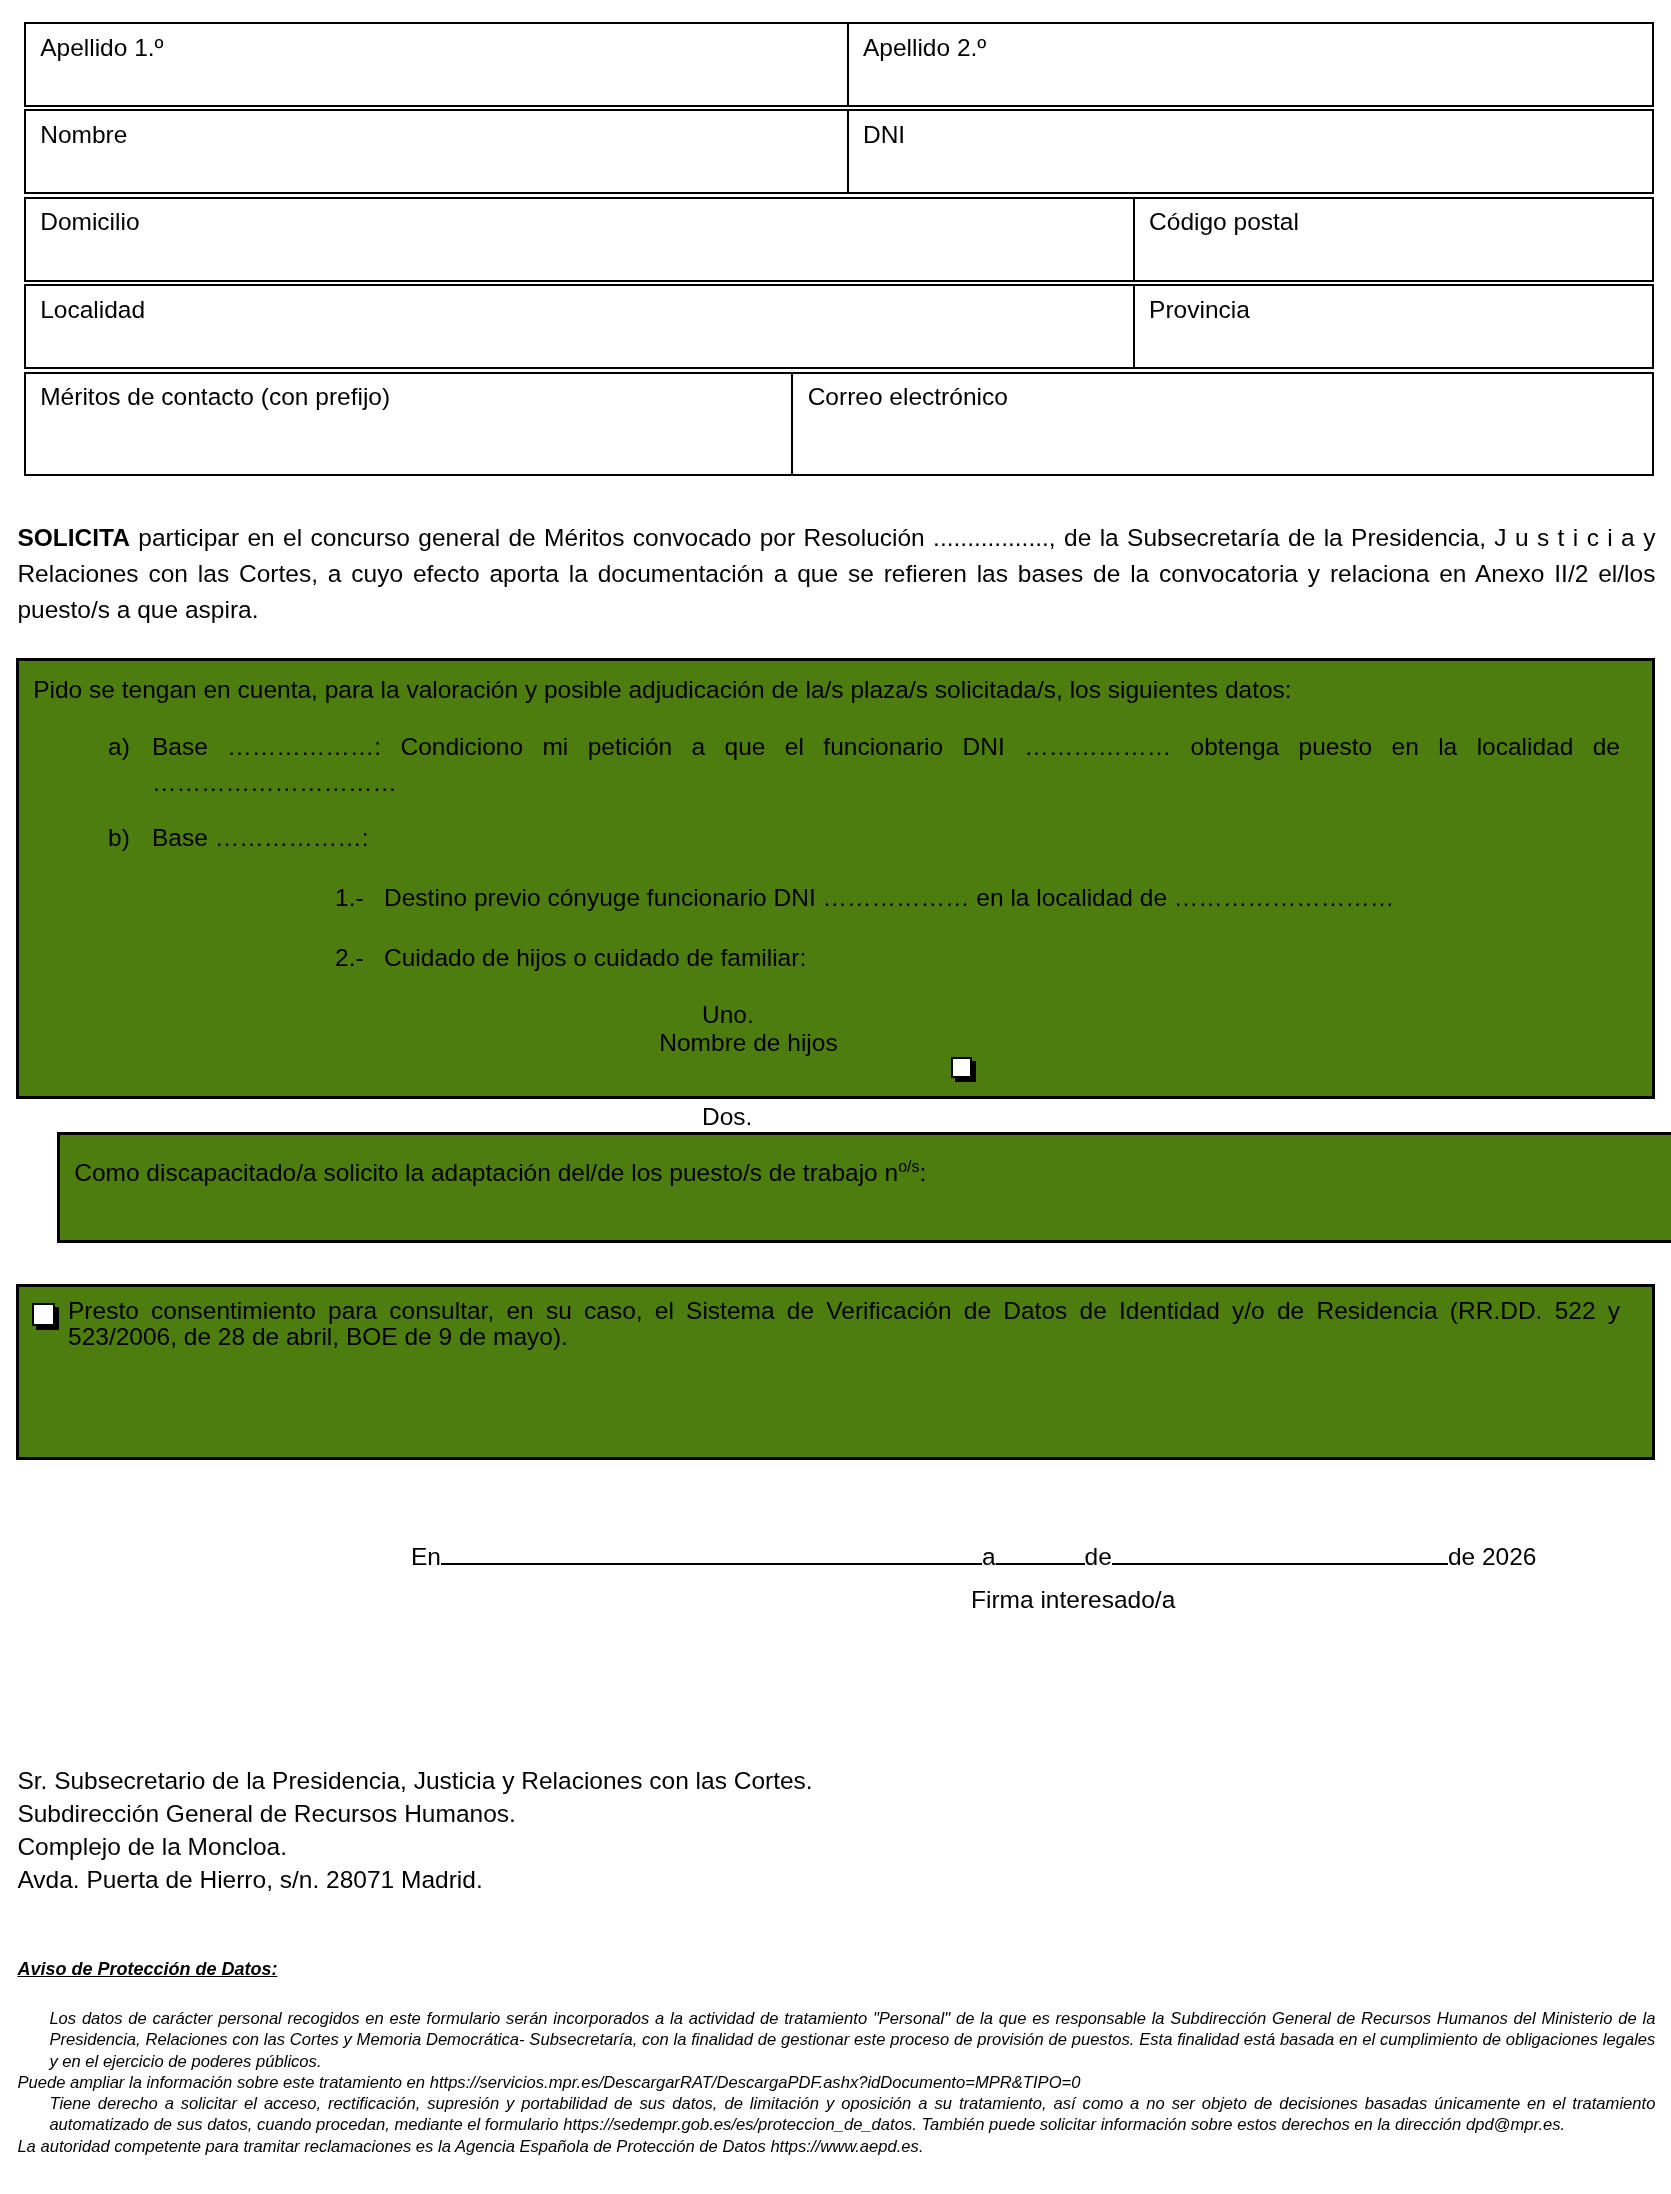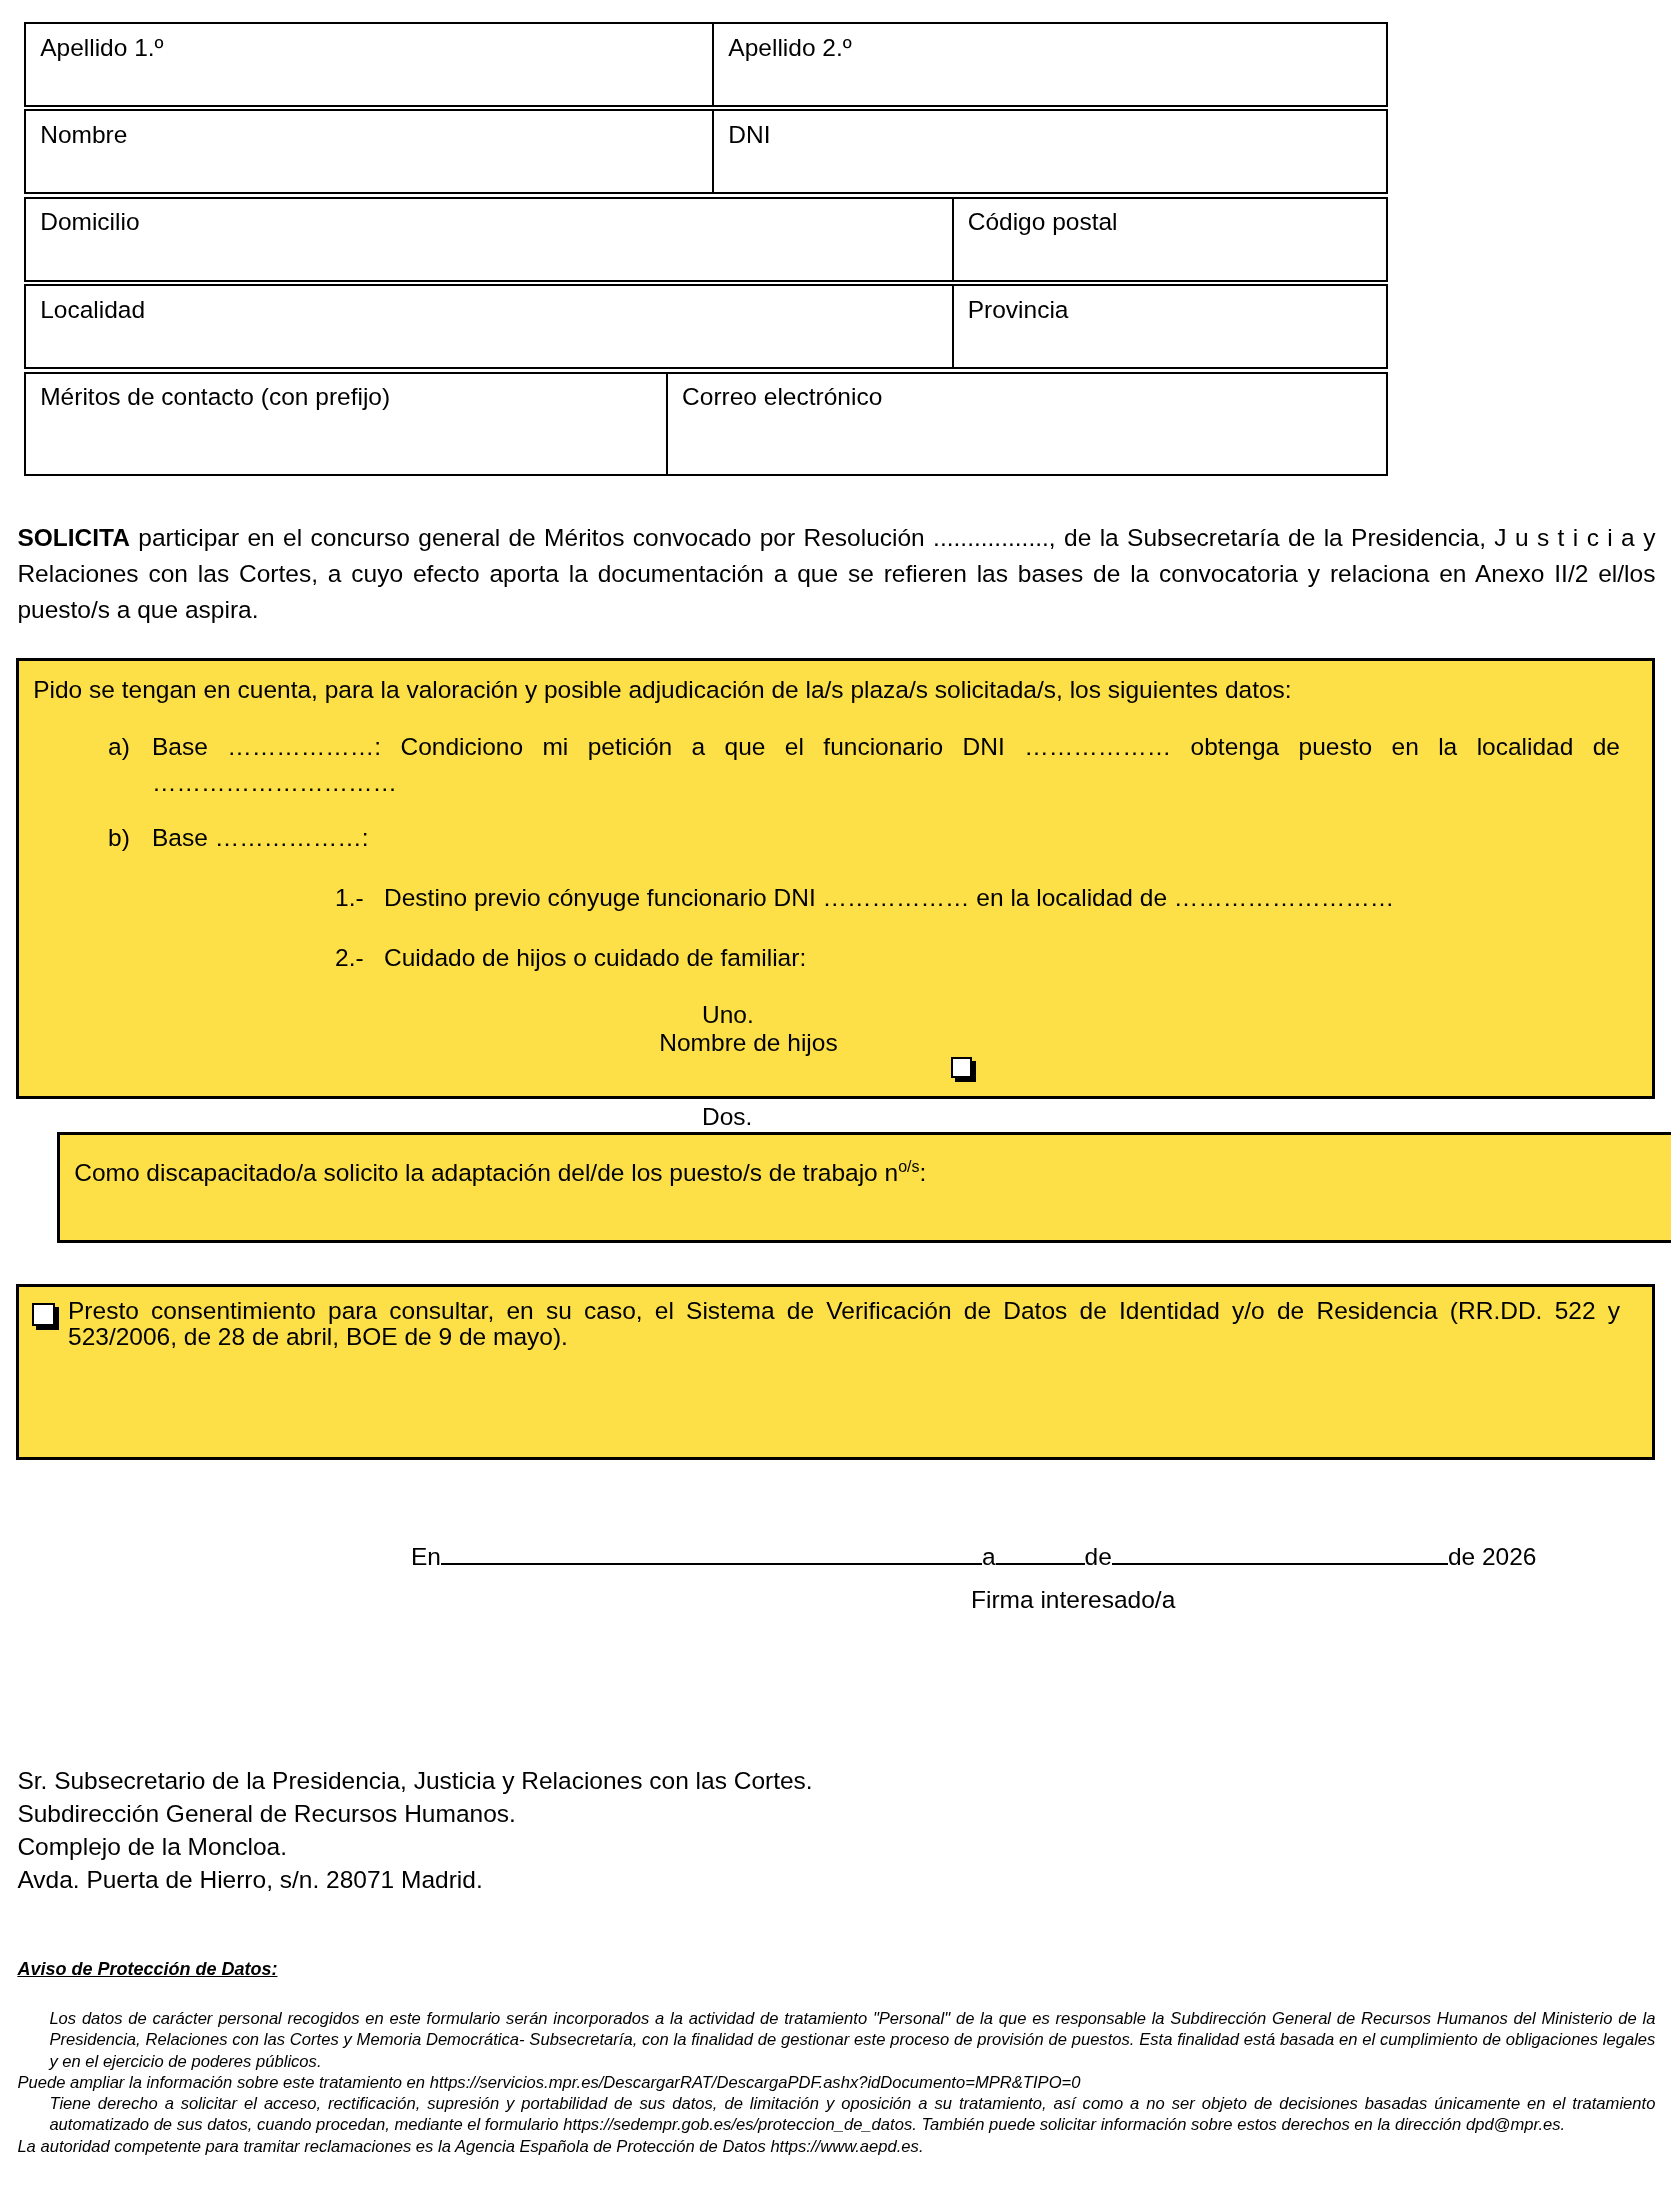--- a/index.html
+++ b/index.html
@@ -5,40 +5,40 @@
   * { margin: 0; padding: 0; box-sizing: border-box; }
   html, body { background: #fff; }
   body {
     width: 1672px; height: 2194px;
     position: relative;
     font-family: "Liberation Sans", sans-serif;
     color: #000;
     font-size: 24.5px;
   }
   
-  .ftable { position: absolute; left: 24px; top: 22px; width: 1364px; border-radius: 15px; }
+  .ftable { position: absolute; left: 24px; top: 22px; width: 1630px; border-radius: 15px; }
   .frow { display: flex; border: 2.4px solid #000; margin-top: 2.4px; height: 85px; background: #fff; }
   .frow:first-child { margin-top: 0; }
   .frow.tall { height: 104px; }
   .fcell { height: 100%; padding: 9.5px 0 0 14.2px; }
   .fcell.first { border-right: 2.4px solid #000; }
   .r12 .fcell.first { width: 50.6%; }
   .r34 .fcell.first { width: 68.2%; }
   .r5  .fcell.first { width: 47.2%; }
   .fcell.second { flex: 1; }
 
   
   .solicita {
     position: absolute; left: 17.4px; top: 520px; width: 1638px;
     text-align: justify; line-height: 36px;
   }
   .solicita b { font-weight: bold; }
 
   
-  .bigbox { position: absolute; left: 16px; width: 1639px; border: 3.2px solid #000; background: #fde047; }
+  .bigbox { position: absolute; left: 16px; width: 1639px; border: 3.2px solid #000; background: #4d7c0f; }
   .box-pido { top: 658px; height: 441px; }
   .box-adapt { top: 1132px; height: 111px; margin-left: 41px; }
   .box-consent { top: 1284px; height: 176px; }
 
   .box-pido .intro { margin: 11px 16px 0 14.2px; text-align: justify; line-height: 36px; }
   .item { display: flex; margin: 20.6px 32px 0 89px; line-height: 36px; }
   .item .marker { flex: none; width: 44px; }
   .item .itext { flex: 1; text-align: justify; }
   .item.b { margin-top: 19px; }
   .sub { display: flex; margin: 24px 32px 0 316px; line-height: 36px; }

